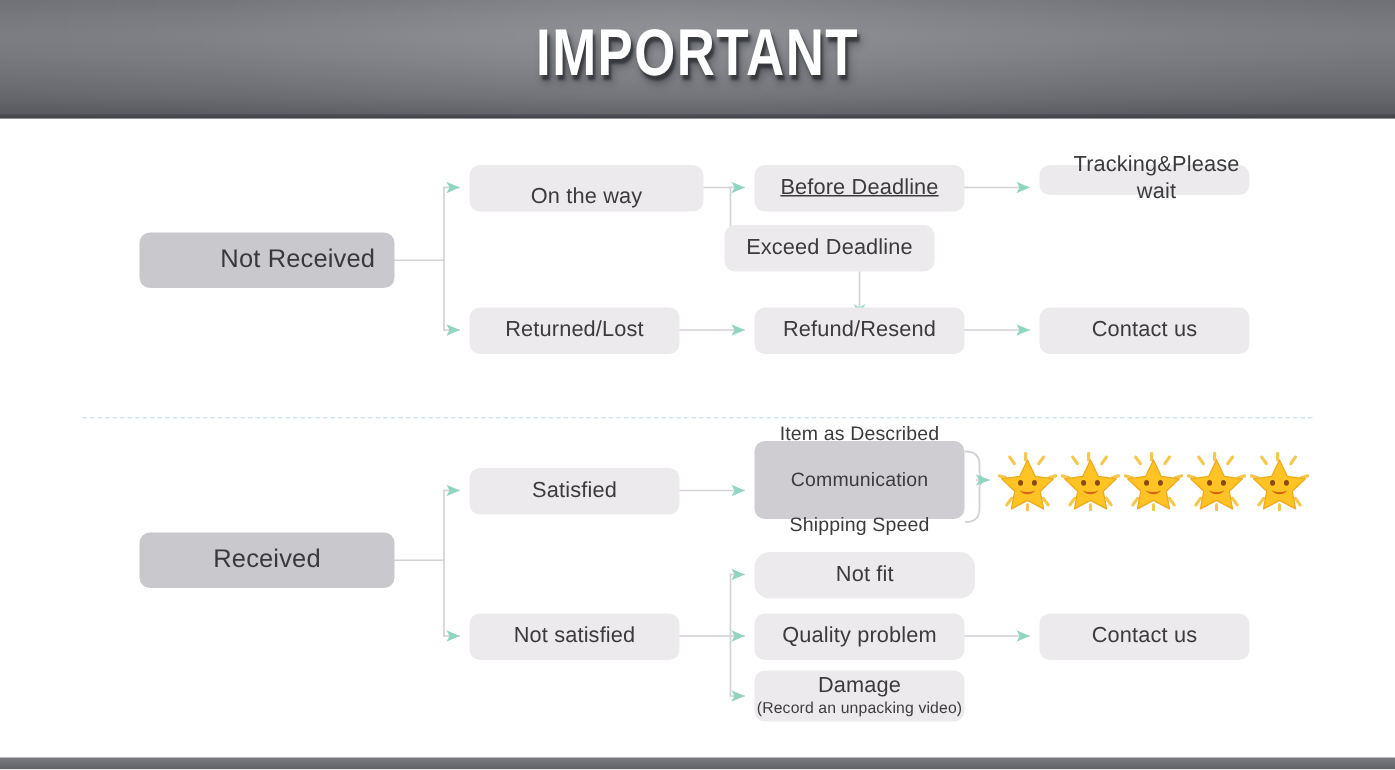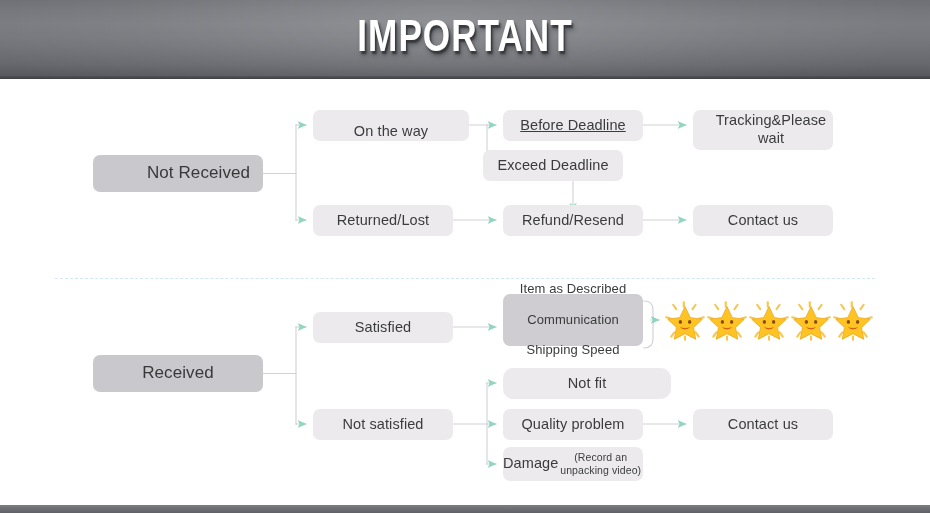--- a/index.html
+++ b/index.html
@@ -187,21 +187,21 @@
   </div>
 
   <div class="node light lvl3" style="left:483px;top:150px;width:140px;height:31px;">
     <span>Exceed Deadline</span>
   </div>
 
   <div class="node light lvl3" style="left:503px;top:205px;width:140px;height:31px;">
     <span>Refund/Resend</span>
   </div>
 
-  <div class="node light lvl3" style="left:693px;top:110px;width:140px;height:40px;padding-left:16px;">
+  <div class="node light lvl3" style="left:693px;top:110px;width:140px;height:20px;padding-left:16px;">
     <span>Tracking&amp;Please wait</span>
   </div>
 
   <div class="node light lvl3" style="left:693px;top:205px;width:140px;height:31px;">
     <span>Contact us</span>
   </div>
 
   <div class="node dark lvl1" style="left:93px;top:355px;width:170px;height:37px;">
     <span>Received</span>
   </div>
@@ -296,29 +296,29 @@
           <path d="M32,57 L32,62"></path>
           <path d="M49,50 L54,57"></path>
       </g>
       <path d="M32,9 L40.4,26.6 L59.6,29.2 L45.6,42.4 L49.1,61.2 L32,52.2 L14.9,61.2 L18.4,42.4 L4.4,29.2 L23.6,26.6 Z" fill="#ffc423" stroke="#f0a81c" stroke-width="1.4" stroke-linejoin="round"></path>
       <ellipse cx="24.6" cy="33.4" rx="2.7" ry="3.1" fill="#8a4b12"></ellipse>
       <ellipse cx="39.4" cy="33.4" rx="2.7" ry="3.1" fill="#8a4b12"></ellipse>
       <path d="M23.5,41.5 q8.5,8.2 17,0 q-8.5,3.4 -17,0 Z" fill="#d4641c"></path>
     </svg>
   </div>
 
-  <div class="node light lvl3" style="left:503px;top:368px;width:168px;height:31px;border-radius:10px;">
+  <div class="node light lvl3" style="left:503px;top:368px;width:147px;height:31px;border-radius:10px;">
     <span>Not fit</span>
   </div>
 
   <div class="node light lvl3" style="left:503px;top:409px;width:140px;height:31px;justify-content:center;">
     <span>Quality problem</span>
   </div>
 
-  <div class="node light lvl3" style="left:503px;top:447px;width:140px;height:34px;flex-direction:row;">
+  <div class="node light lvl3" style="left:503px;top:447px;width:140px;height:34px;flex-direction:column;">
     <span>Damage</span>
     <span class="sub">(Record an unpacking video)</span>
   </div>
 
   <div class="node light lvl3" style="left:693px;top:409px;width:140px;height:31px;">
     <span>Contact us</span>
   </div>
 
   <div class="footer-bar"></div>
 </div>

